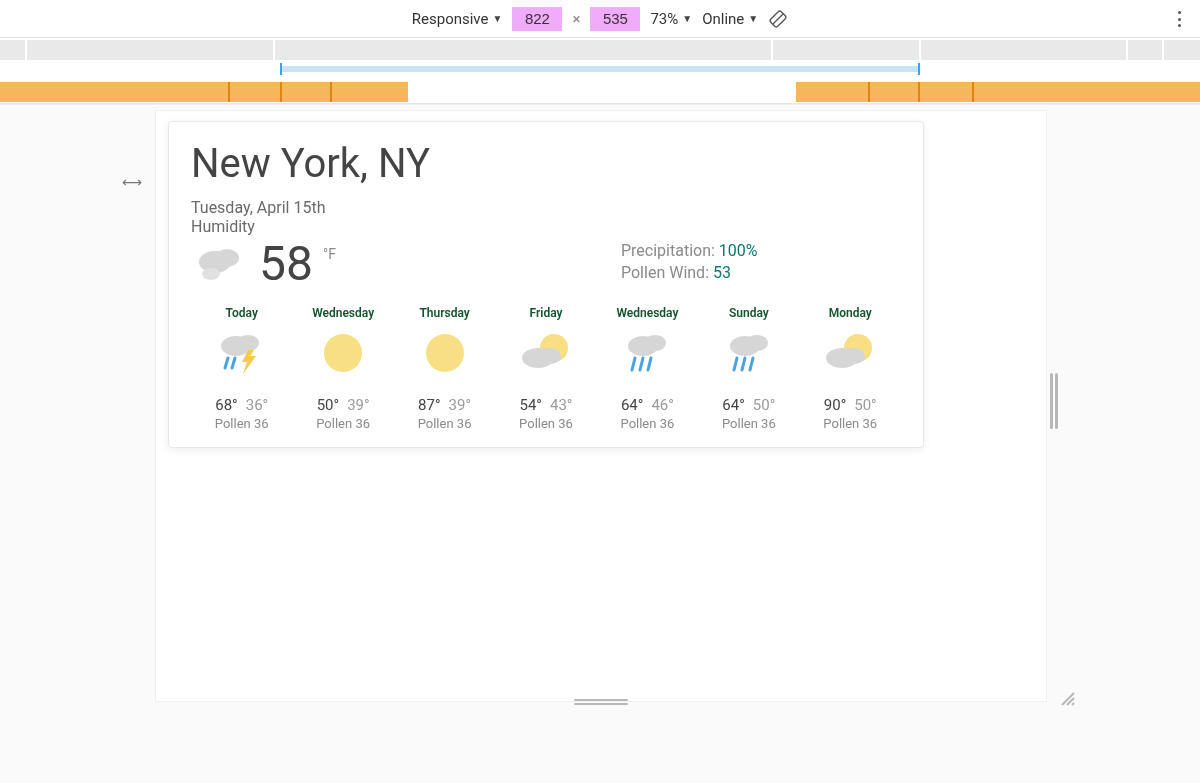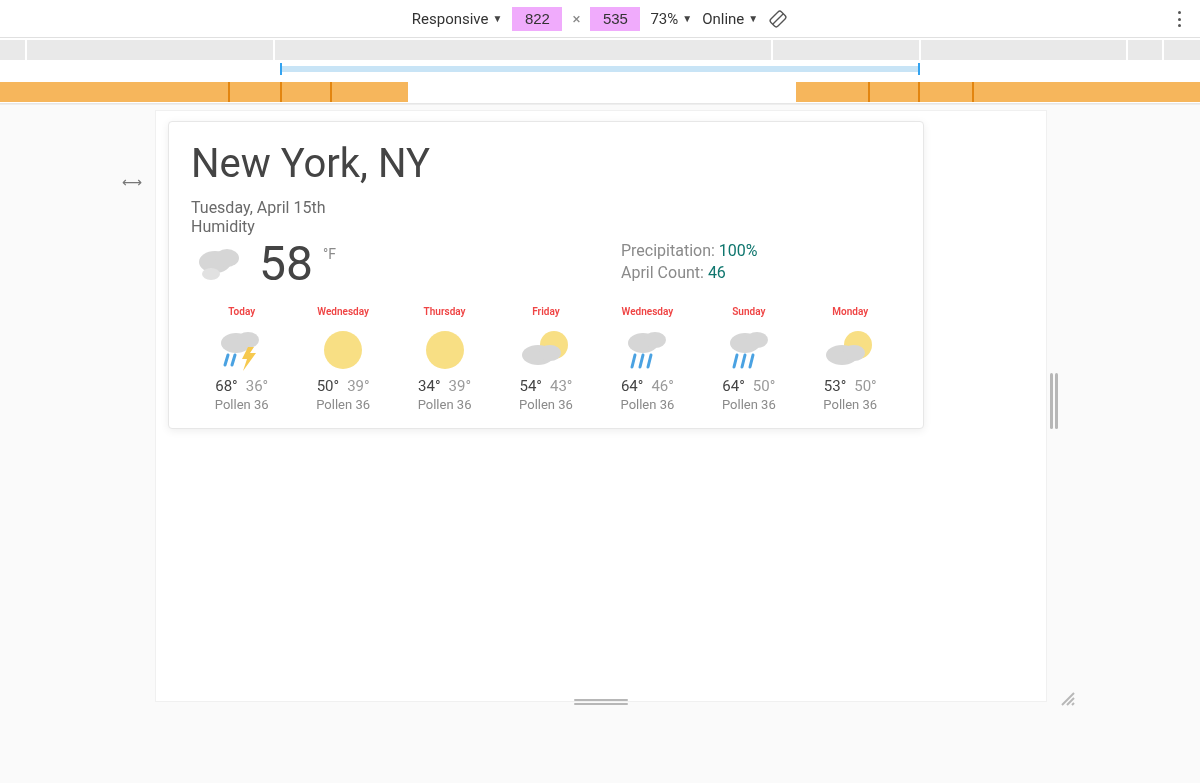--- a/index.html
+++ b/index.html
@@ -94,23 +94,23 @@
   .card .nowrow .temp { font-size:48px; font-weight:400; color:#444; line-height:1; }
   .card .nowrow .unit { font-size:14px; color:#8a8a8a; margin-top:6px; }
   .card .stats { margin-left:auto; min-width:280px; font-size:16px; line-height:1.4; color:#555; }
   .card .stats .lbl { color:#8a8a8a; }
   .card .stats .val { color:#0f766e; }
 
   .forecast { display:flex; gap:0; margin-top:18px; }
   .forecast .day {
     flex:1; text-align:center; font-size:14px;
   }
-  .forecast .day .dname { font-weight:600; color:#ef4444; margin-bottom:6px; font-size:10px;}
+  .forecast .day .dname { font-weight:600; color:#14532d; margin-bottom:6px; font-size:12px;}
   .forecast .day .icon { height:54px; display:flex; align-items:center; justify-content:center; }
-  .forecast .day .temps { margin-top:0; font-size:15px; }
+  .forecast .day .temps { margin-top:16px; font-size:15px; }
   .forecast .day .hi { color:#444; }
   .forecast .day .lo { color:#9a9a9a; margin-left:8px; }
   .forecast .day .pollen { color:#8a8a8a; font-size:13px; margin-top:2px; }
 
   svg { display:block; }
 </style>
 </head>
 <body>
 
 <div class="toolbar">
@@ -182,21 +182,21 @@
               <ellipse cx="24" cy="22" rx="16" ry="11" fill="#d6d6d6"></ellipse>
               <ellipse cx="36" cy="18" rx="12" ry="9" fill="#d6d6d6"></ellipse>
               <ellipse cx="20" cy="34" rx="9" ry="6" fill="#e1e1e1"></ellipse>
             </svg>
           </span>
           <span class="temp">58</span>
           <span class="unit">°F</span>
         </div>
         <div class="stats">
           <div><span class="lbl">Precipitation:</span> <span class="val">100%</span></div>
-          <div><span class="lbl">April Count:</span> <span class="val">46</span></div>
+          <div><span class="lbl">Pollen Wind:</span> <span class="val">53</span></div>
         </div>
       </div>
 
       <div class="forecast">
 
         <div class="day">
           <div class="dname">Today</div>
           <div class="icon">
               <svg width="56" height="50" viewBox="0 0 56 50">
                 <ellipse cx="22" cy="18" rx="15" ry="10" fill="#d6d6d6"></ellipse>
@@ -219,21 +219,21 @@
           <div class="temps"><span class="hi">50°</span><span class="lo">39°</span></div>
           <div class="pollen">Pollen 36</div>
         </div>
         <div class="day">
           <div class="dname">Thursday</div>
           <div class="icon">
               <svg width="50" height="50">
                 <circle cx="25" cy="25" r="19" fill="#f8df84"></circle>
               </svg>
             </div>
-          <div class="temps"><span class="hi">34°</span><span class="lo">39°</span></div>
+          <div class="temps"><span class="hi">87°</span><span class="lo">39°</span></div>
           <div class="pollen">Pollen 36</div>
         </div>
         <div class="day">
           <div class="dname">Friday</div>
           <div class="icon">
               <svg width="60" height="50" viewBox="0 0 60 50">
                 <circle cx="38" cy="20" r="14" fill="#f8df84"></circle>
                 <ellipse cx="22" cy="30" rx="16" ry="10" fill="#d6d6d6"></ellipse>
                 <ellipse cx="34" cy="28" rx="11" ry="8" fill="#d6d6d6"></ellipse>
               </svg>
@@ -271,21 +271,21 @@
         </div>
         <div class="day">
           <div class="dname">Monday</div>
           <div class="icon">
               <svg width="60" height="50" viewBox="0 0 60 50">
                 <circle cx="38" cy="20" r="14" fill="#f8df84"></circle>
                 <ellipse cx="22" cy="30" rx="16" ry="10" fill="#d6d6d6"></ellipse>
                 <ellipse cx="34" cy="28" rx="11" ry="8" fill="#d6d6d6"></ellipse>
               </svg>
             </div>
-          <div class="temps"><span class="hi">53°</span><span class="lo">50°</span></div>
+          <div class="temps"><span class="hi">90°</span><span class="lo">50°</span></div>
           <div class="pollen">Pollen 36</div>
         </div>
       </div>
     </div>
   </div>
 
   <div class="scrollbar-v">
     <div class="bar"></div>
       <div class="bar"></div>
   </div>

